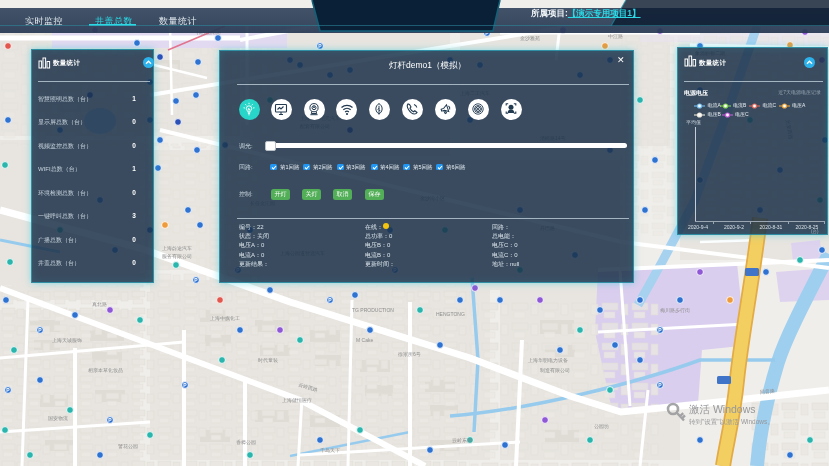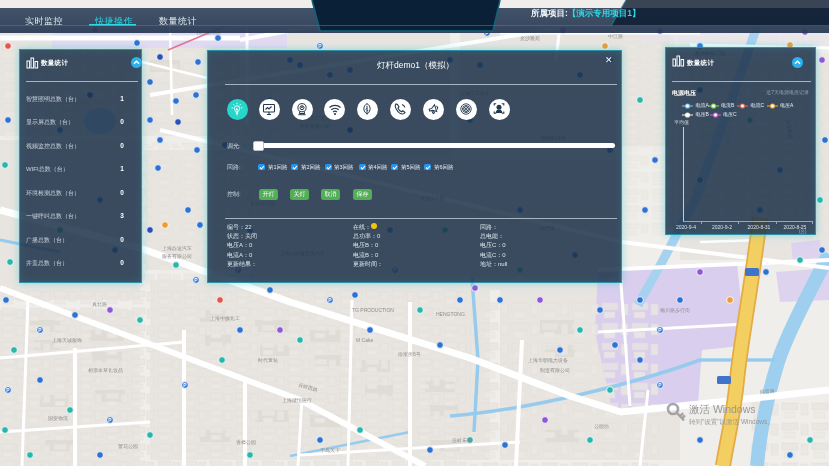--- a/index.html
+++ b/index.html
@@ -5,23 +5,23 @@
 html,body{margin:0;padding:0;overflow:hidden;}
 body{width:829px;height:466px;overflow:hidden;position:relative;font-family:"Liberation Sans",sans-serif;background:#f1efeb;}
 #map{position:absolute;left:0;top:0;width:829px;height:466px;}
 
 #hdr{position:absolute;left:0;top:8px;width:829px;height:25px;background:linear-gradient(rgba(52,70,95,0.93),rgba(38,56,82,0.93));z-index:20;}
 #hdr .tab{position:absolute;top:0;height:26px;line-height:27px;font-size:9px;color:#e3eaef;letter-spacing:0.5px;}
 #hdr .tab.act{color:#2bd8e4;}
 #uline{position:absolute;left:89px;top:24px;width:47px;height:2px;background:#2bd8e4;z-index:21;}
 #notch{position:absolute;left:0;top:0;z-index:21;}
 #proj{position:absolute;left:531px;top:0;height:26px;line-height:27px;font-size:8.5px;color:#f0f4f7;z-index:22;font-weight:bold;}
-#proj b{color:#2bd8e4;font-weight:bold;}
-
-.pnl{position:absolute;background:rgba(27,48,72,0.85);border:1px solid rgba(42,188,210,0.6);box-shadow:0 0 7px rgba(30,195,215,0.5), inset 0 0 9px rgba(30,195,215,0.16);box-sizing:border-box;z-index:10;color:#dfe8ee;}
+#proj b{color:#2bd8e4;font-weight:bold;text-decoration:underline;}
+
+.pnl{position:absolute;background:rgba(27,48,72,0.85);border:1px solid rgba(42,188,210,0.6);box-shadow:0 0 7px rgba(30,195,215,0.5), inset 0 0 9px rgba(30,195,215,0.16);box-sizing:border-box;z-index:10;color:#dfe8ee;margin-left:12px;}
 .ptitle{position:absolute;left:21px;top:9px;font-size:6.5px;font-weight:bold;color:#fff;letter-spacing:0.3px;}
 .pbtn{position:absolute;width:11px;height:11px;border-radius:50%;background:#2cb1ea;}
 .sep{position:absolute;height:1px;background:rgba(200,215,225,0.75);}
 .pbtn svg{position:absolute;left:0;top:0;}
 .lrow{position:absolute;left:6px;width:112px;height:8px;font-size:6px;color:#ccd7e0;}
 .lrow span{position:absolute;left:0;top:0;}
 .lrow b{position:absolute;left:86px;width:20px;text-align:center;color:#fff;font-weight:bold;font-size:6.5px;}
 
 .mlab{position:absolute;font-size:6px;color:#cfdae2;}
 .ic{position:absolute;width:21px;height:21px;border-radius:50%;background:#fff;top:47.5px;}
@@ -337,21 +337,21 @@
 <div id="wm" style="position:absolute;left:664px;top:400px;z-index:4;color:#96979a;">
 <svg width="24" height="26" viewBox="0 0 24 26" style="position:absolute;left:0;top:1px;opacity:0.85">
       <circle cx="9" cy="8" r="5" fill="none" stroke="#96979a" stroke-width="2.6"></circle>
       <path d="M12.5,11.5 L20,19.5 M16,15.2 L19.2,12.2 M18,17.3 L21,14.4" stroke="#96979a" stroke-width="2.4" fill="none"></path>
     </svg>
 <div style="position:absolute;left:25px;top:3px;width:130px;font-size:10.5px;">激活 Windows</div>
 <div style="position:absolute;left:25px;top:18px;width:138px;font-size:6.5px;white-space:nowrap;overflow:hidden;">转到"设置"以激活 Windows。</div>
 </div>
 <div id="hdr">
 <span class="tab" style="left:25px">实时监控</span>
-<span class="tab act" style="left:95px">快捷操作</span>
+<span class="tab act" style="left:95px">井盖总数</span>
 <span class="tab" style="left:159px">数量统计</span>
 </div>
 <div id="uline"></div>
 <svg id="notch" width="829" height="36" viewBox="0 0 829 36">
 <polygon points="626,0 829,0 829,26 611,26" fill="rgba(11,26,48,0.80)"></polygon>
 <path d="M626,0 L611,26" stroke="#1b8aa0" stroke-width="1.2" fill="none" opacity="0.7"></path>
 <polygon points="312,0 500,0 493,31 320,31" fill="#0a2036"></polygon>
 <path d="M312,0 L320,31 L493,31 L500,0" fill="none" stroke="#136079" stroke-width="1.6"></path>
 <line x1="0" y1="25.5" x2="829" y2="25.5" stroke="rgba(46,140,160,0.55)" stroke-width="1"></line>
 </svg>

